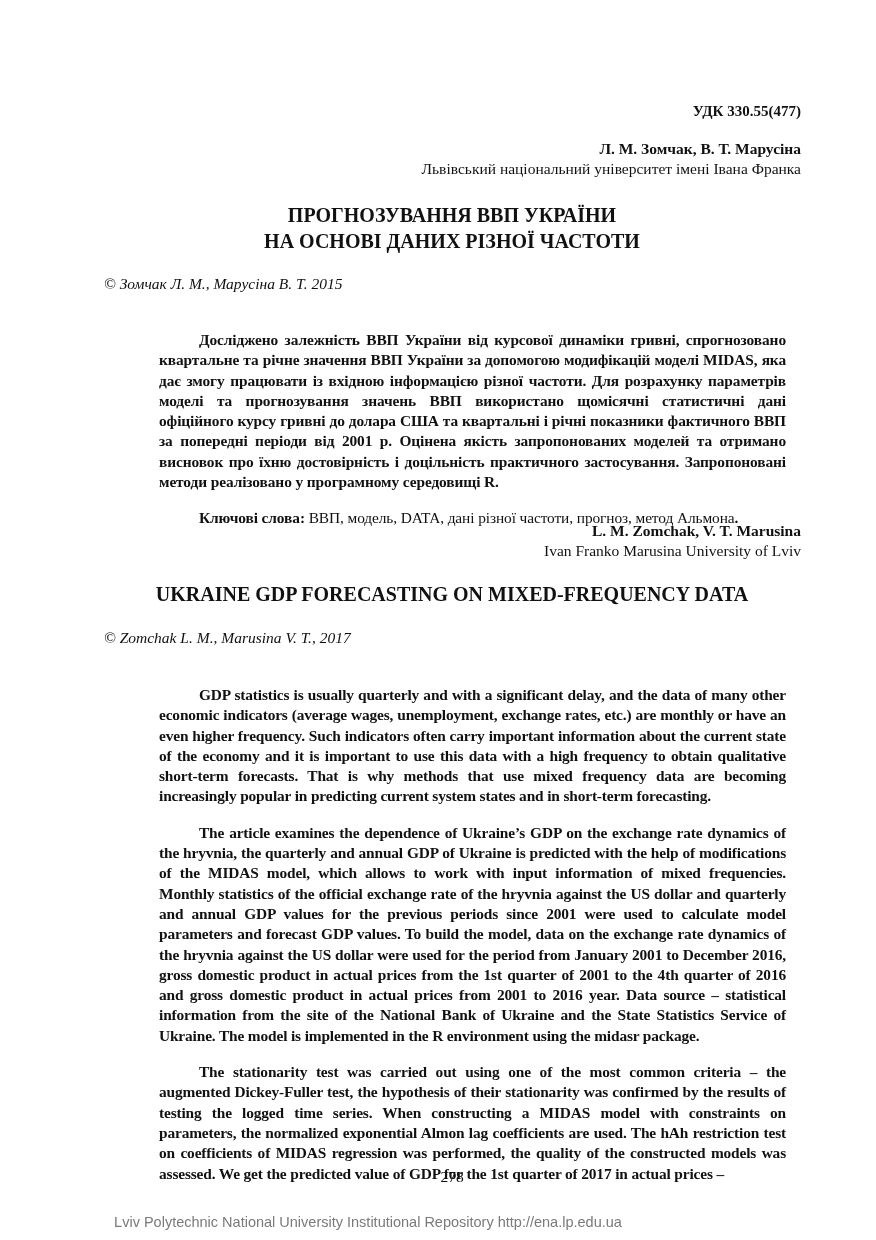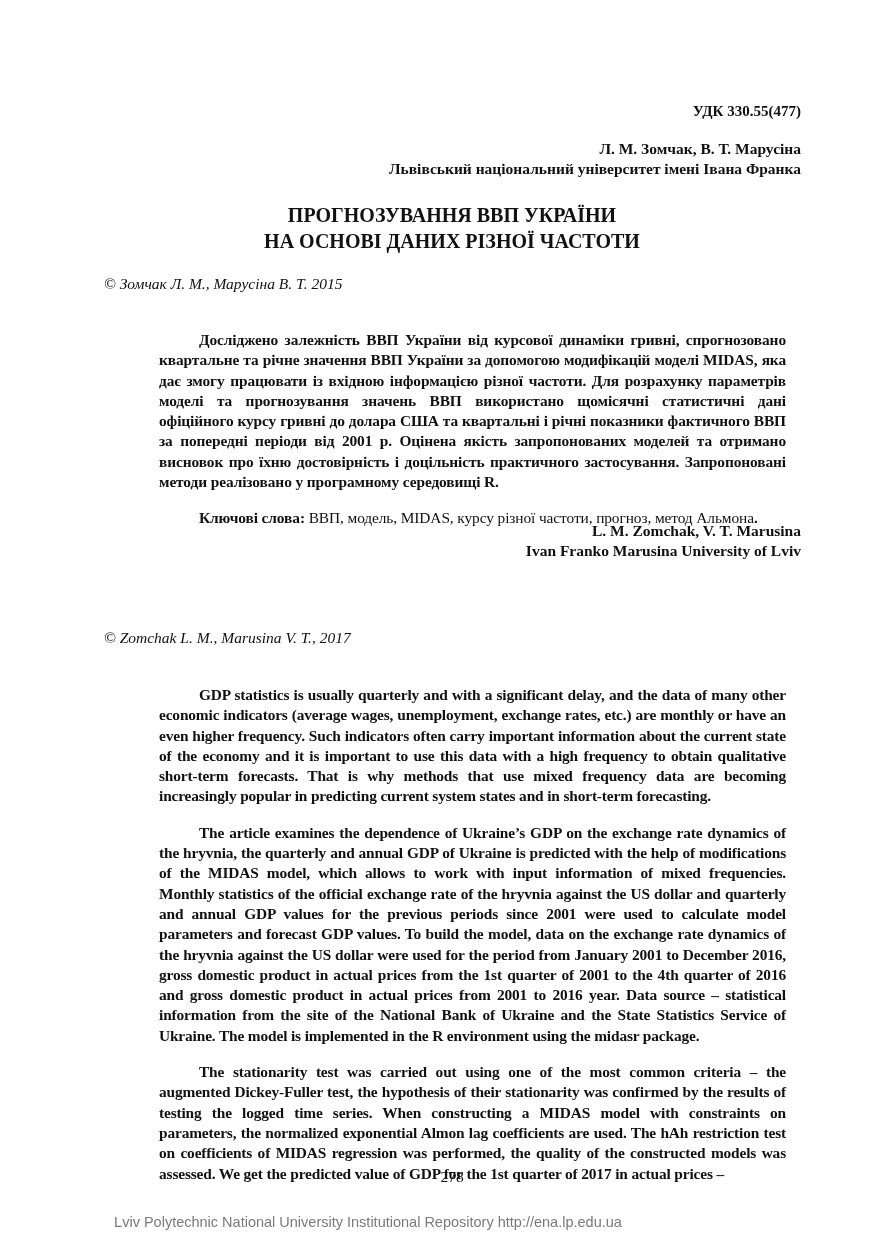--- a/index.html
+++ b/index.html
@@ -31,21 +31,21 @@
       text-align: right;
     }
     .authors-block {
       position: absolute;
       right: 75px;
       text-align: right;
       font-size: 15.5px;
       line-height: 20px;
     }
     .authors-block .names { font-weight: bold; }
-    .authors-block .affil { font-weight: bold; margin-left: 24px; }
+    .authors-block .affil { font-weight: normal; margin-left: 24px; }
     .ua-authors { top: 123px; }
     .en-authors { top: 505px; }
 
     .title {
       position: absolute;
       left: 100px;
       width: 704px;
       text-align: center;
       font-weight: bold;
       font-size: 20px;
@@ -119,28 +119,29 @@
 
   <div class="title ua-title">
     <div>ПРОГНОЗУВАННЯ ВВП УКРАЇНИ</div>
     <div>НА ОСНОВІ ДАНИХ РІЗНОЇ ЧАСТОТИ</div>
   </div>
 
   <div class="copyright ua-copyright">© Зомчак Л. М., Марусіна В. Т. 2015</div>
 
   <div class="textblock ua-abstract">
     <p>Досліджено залежність ВВП України від курсової динаміки гривні, спрогнозовано квартальне та річне значення ВВП України за допомогою модифікацій моделі MIDAS, яка дає змогу працювати із вхідною інформацією різної частоти. Для розрахунку параметрів моделі та прогнозування значень ВВП використано щомісячні статистичні дані офіційного курсу гривні до долара США та квартальні і річні показники фактичного ВВП за попередні періоди від 2001 р. Оцінена якість запропонованих моделей та отримано висновок про їхню достовірність і доцільність практичного застосування. Запропоновані методи реалізовано у програмному середовищі R.</p>
-    <p class="keywords"><span class="kw-label">Ключові слова:</span><span class="kw-values"> ВВП, модель, MIDAS, курсу різної частоти, прогноз, метод Альмона</span><span class="kw-label">.</span></p>
+    <p class="keywords"><span class="kw-label">Ключові слова:</span><span class="kw-values"> ВВП, модель, DATA, дані різної частоти, прогноз, метод Альмона</span><span class="kw-label">.</span></p>
   </div>
 
   <div class="authors-block en-authors">
     <div class="names">L. M. Zomchak, V. T. Marusina</div>
     <div class="affil">Ivan Franko Marusina University of Lviv</div>
   </div>
 
+  <div class="title en-title">UKRAINE GDP FORECASTING ON MIXED-FREQUENCY DATA</div>
 
   <div class="copyright en-copyright">© Zomchak L. M., Marusina V. T., 2017</div>
 
   <div class="textblock en-abstract">
     <p>GDP statistics is usually quarterly and with a significant delay, and the data of many other economic indicators (average wages, unemployment, exchange rates, etc.) are monthly or have an even higher frequency. Such indicators often carry important information about the current state of the economy and it is important to use this data with a high frequency to obtain qualitative short-term forecasts. That is why methods that use mixed frequency data are becoming increasingly popular in predicting current system states and in short-term forecasting.</p>
     <p>The article examines the dependence of Ukraine’s GDP on the exchange rate dynamics of the hryvnia, the quarterly and annual GDP of Ukraine is predicted with the help of modifications of the MIDAS model, which allows to work with input information of mixed frequencies. Monthly statistics of the official exchange rate of the hryvnia against the US dollar and quarterly and annual GDP values for the previous periods since 2001 were used to calculate model parameters and forecast GDP values. To build the model, data on the exchange rate dynamics of the hryvnia against the US dollar were used for the period from January 2001 to December 2016, gross domestic product in actual prices from the 1st quarter of 2001 to the 4th quarter of 2016 and gross domestic product in actual prices from 2001 to 2016 year. Data source – statistical information from the site of the National Bank of Ukraine and the State Statistics Service of Ukraine. The model is implemented in the R environment using the midasr package.</p>
     <p>The stationarity test was carried out using one of the most common criteria – the augmented Dickey-Fuller test, the hypothesis of their stationarity was confirmed by the results of testing the logged time series. When constructing a MIDAS model with constraints on parameters, the normalized exponential Almon lag coefficients are used. The hAh restriction test on coefficients of MIDAS regression was performed, the quality of the constructed models was assessed. We get the predicted value of GDP for the 1st quarter of 2017 in actual prices –</p>
   </div>
 
   <div class="page-number">278</div>

